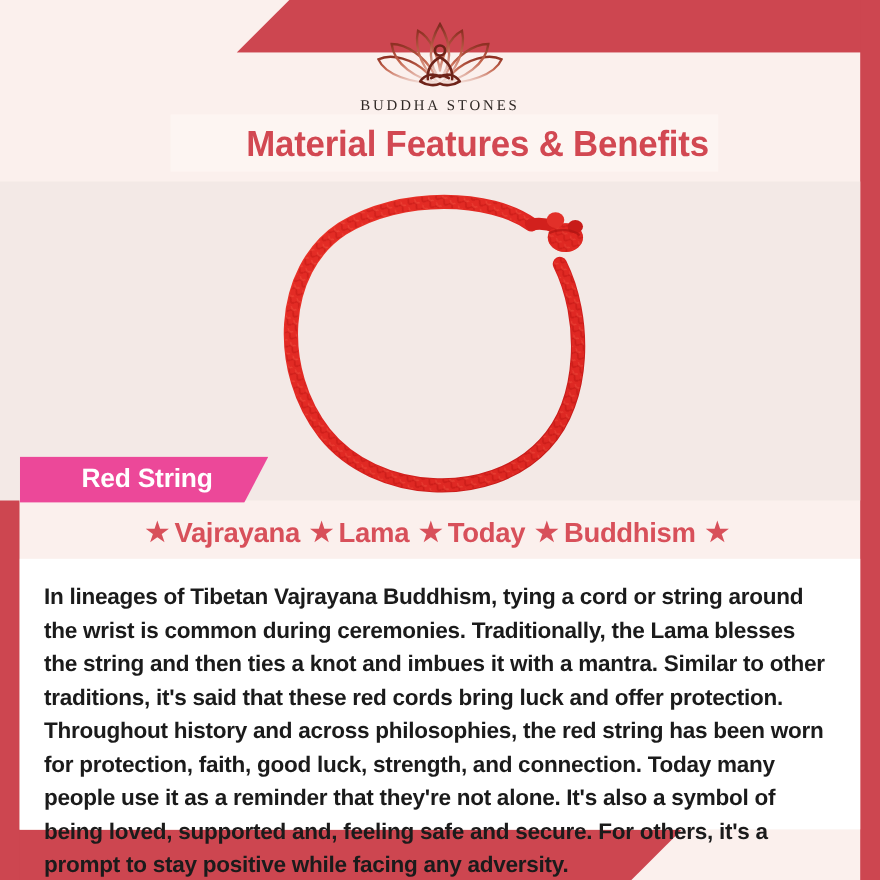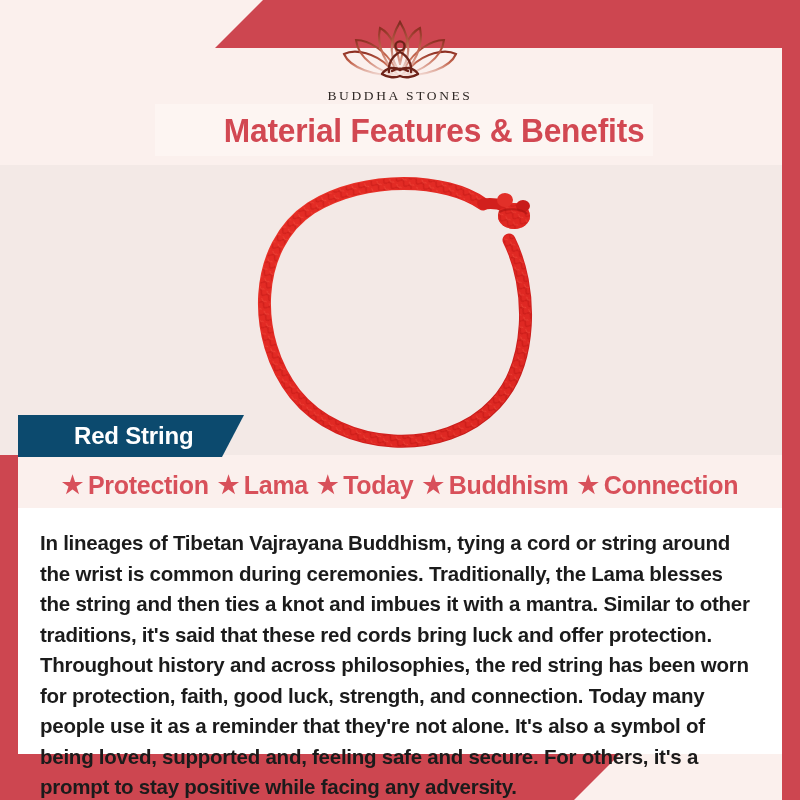--- a/index.html
+++ b/index.html
@@ -134,21 +134,21 @@
     margin-left: 14px;
   }
 
   
   .ribbon {
     position: absolute;
     top: 415px;
     left: 18px;
     width: 226px;
     height: 42px;
-    background: #0c4a6e;
+    background: #ec4899;
     clip-path: polygon(0 0, 100% 0, calc(100% - 22px) 100%, 0 100%);
     display: flex;
     align-items: center;
     z-index: 6;
   }
   .ribbon span {
     color: #ffffff;
     font-size: 24px;
     font-weight: 700;
     padding-left: 56px;
@@ -291,37 +291,36 @@
     </div>
   </div>
 
   <div class="ribbon">
     <span>Red String</span>
   </div>
 
   <div class="benefits">
     <span class="benefit">
       <span class="star">★</span>
-      <span>Protection</span>
+      <span>Vajrayana</span>
     </span>
     <span class="benefit">
       <span class="star">★</span>
       <span>Lama</span>
     </span>
     <span class="benefit">
       <span class="star">★</span>
       <span>Today</span>
     </span>
     <span class="benefit">
       <span class="star">★</span>
       <span>Buddhism</span>
     </span>
     <span class="benefit">
       <span class="star">★</span>
-      <span>Connection</span>
     </span>
   </div>
 
   <div class="copy">
     <p>In lineages of Tibetan Vajrayana Buddhism, tying a cord or string around the wrist is common during ceremonies. Traditionally, the Lama blesses the string and then ties a knot and imbues it with a mantra. Similar to other traditions, it's said that these red cords bring luck and offer protection. Throughout history and across philosophies, the red string has been worn for protection, faith, good luck, strength, and connection. Today many people use it as a reminder that they're not alone. It's also a symbol of being loved, supported and, feeling safe and secure. For others, it's a prompt to stay positive while facing any adversity.</p>
   </div>
 
 </div>
 
 </body></html>

